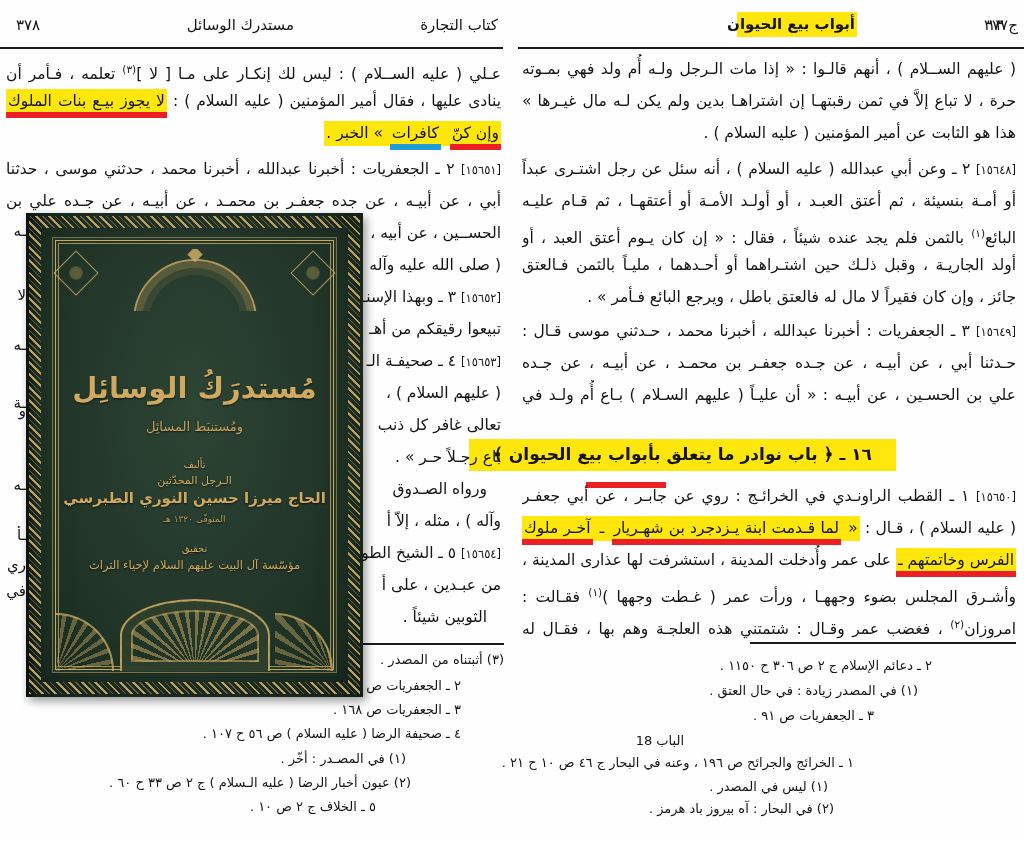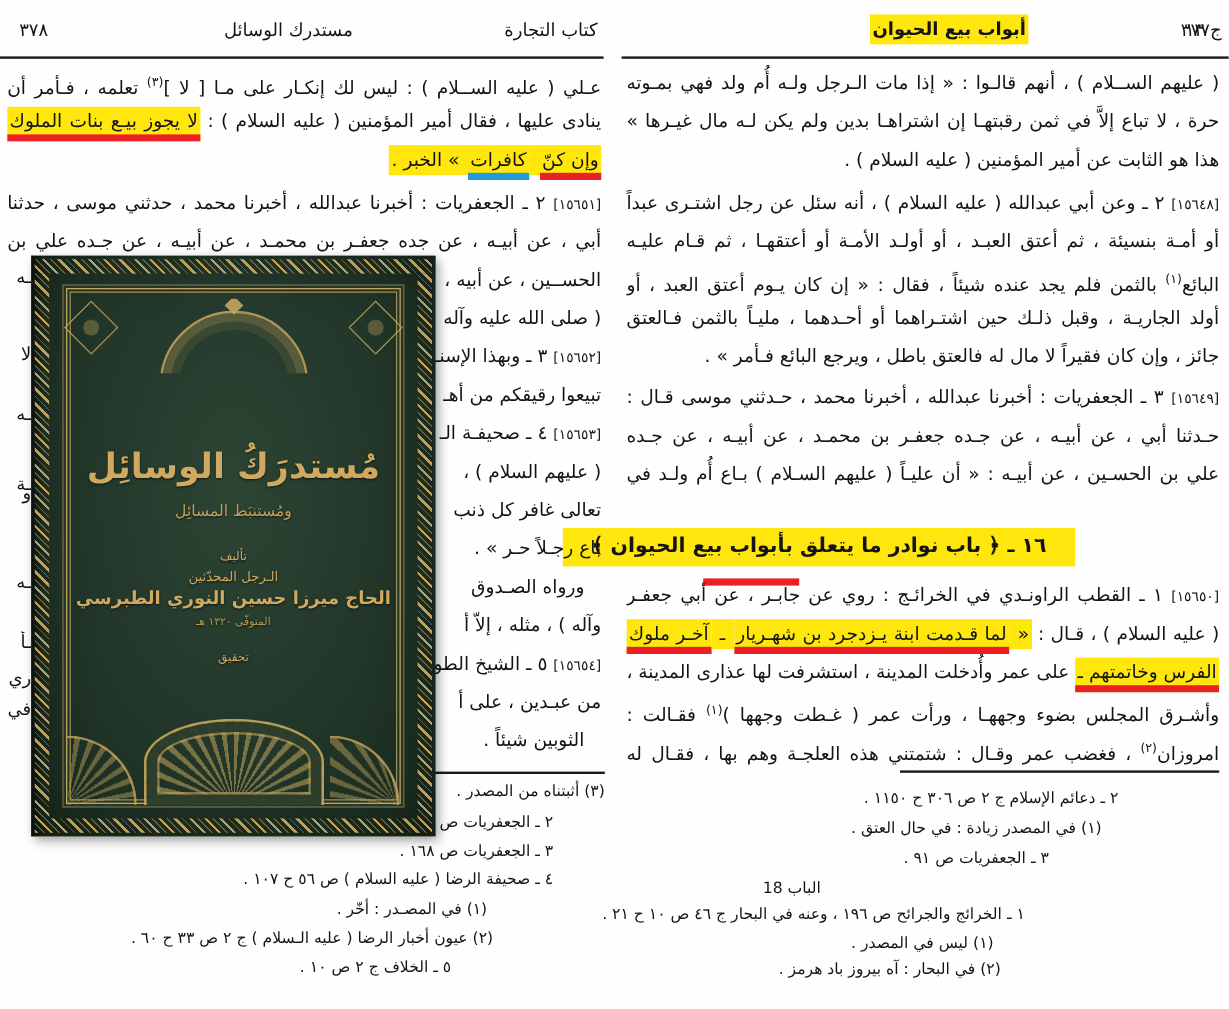--- a/index.html
+++ b/index.html
@@ -63,21 +63,21 @@
   .cov-death{top:301px;font-size:9px;color:#b89a52;}
   .cov-t1{top:330px;font-size:10px;} .cov-inst{top:345px;font-size:11.5px;}
 </style>
 </head>
 <body>
 
 <div class="stage">
 
   <div class="page page-right">
     <span class="hdr-item" style="right:6px">ج ١٣</span>
-    <span class="hdr-item hl" style="right:167px;width:132px;text-align:left;font-weight:bold;top:12px">أبواب بيع الحيوان</span>
+    <span class="hdr-item hl" style="right:167px;width:120px;text-align:left;font-weight:bold;top:12px">أبواب بيع الحيوان</span>
     <span class="hdr-item" style="left:472px">٣٧٧</span>
     <div class="hdr-rule" style="right:0;left:6px"></div>
 
     <div class="para pr-para" style="top:54px">
         <div class="ln j"><span>( عليهم الســلام ) ، أنهم قالـوا : « إذا مات الـرجل ولـه أُم ولد فهي بمـوته</span></div>
         <div class="ln j"><span>حرة ، لا تباع إلاَّ في ثمن رقبتهـا إن اشتراهـا بدين ولم يكن لـه مال غيـرها »</span></div>
         <div class="ln"><span>هذا هو الثابت عن أمير المؤمنين ( عليه السلام ) .</span></div>
       </div>
     <div class="para pr-para" style="top:154px">
         <div class="ln j"><span class="bn">[١٥٦٤٨]</span><span> ٢ ـ وعن أبي عبدالله ( عليه السلام ) ، أنه سئل عن رجل اشتـرى عبداً</span></div>
@@ -176,18 +176,19 @@
       <div class="crest"></div>
       <div class="corn cl"></div>
       <div class="corn cr"></div>
       <div class="cov-txt cov-title">مُستدرَكُ الوسائِل</div>
       <div class="cov-txt cov-sub">ومُستنبَط المسائِل</div>
       <div class="cov-txt cov-s1">تأليف</div>
       <div class="cov-txt cov-s2">الـرجل المحدّثين</div>
       <div class="cov-txt cov-author">الحاج ميرزا حسين النوري الطبرسي</div>
       <div class="cov-txt cov-death">المتوفّى ١٣٢٠ هـ</div>
       <div class="cov-txt cov-t1">تحقيق</div>
+      <div class="cov-txt cov-inst">مؤسّسة آل البيت عليهم السلام لإحياء التراث</div>
       <div class="fan"></div>
       <div class="fan-side fan-l"></div>
       <div class="fan-side fan-r"></div>
     </div>
   </div>
 </div>
 
 </body></html>

